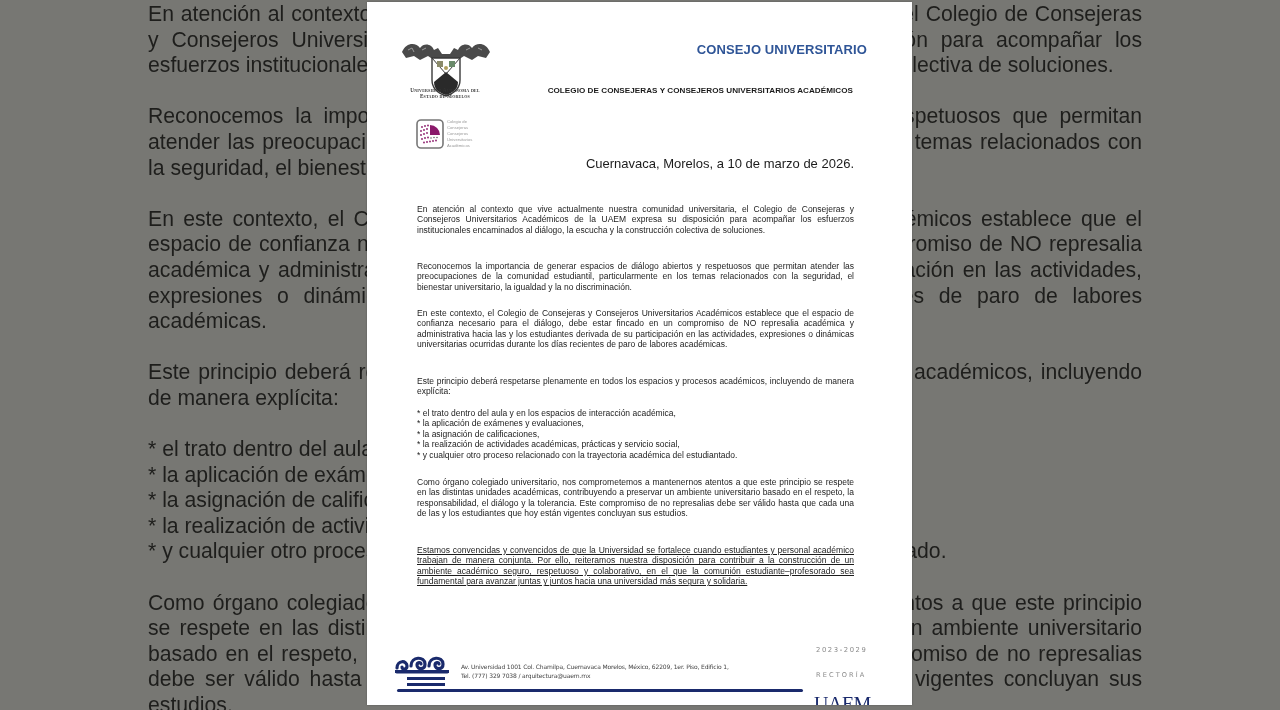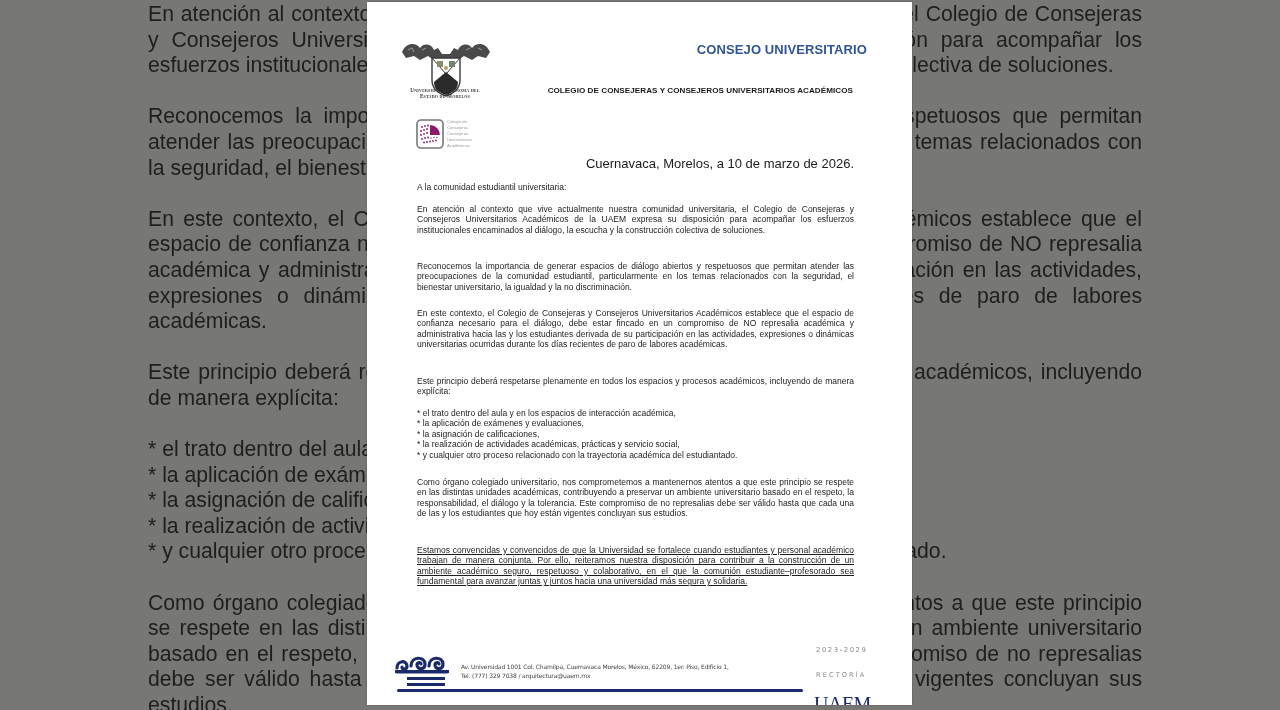--- a/index.html
+++ b/index.html
@@ -154,21 +154,20 @@
     <div>Consejeras</div>
     <div>Consejeros</div>
     <div>Universitarios</div>
     <div>Académicos</div>
   </div>
 
   <div class="hdr-right-1">CONSEJO UNIVERSITARIO</div>
   <div class="hdr-right-2">COLEGIO DE CONSEJERAS Y CONSEJEROS UNIVERSITARIOS ACADÉMICOS</div>
 
   <div class="date">Cuernavaca, Morelos, a 10 de marzo de 2026.</div>
-  <div class="body-text greeting">A la comunidad estudiantil universitaria:</div>
   <div class="body-text p1">En atención al contexto que vive actualmente nuestra comunidad universitaria, el Colegio de Consejeras y Consejeros Universitarios Académicos de la UAEM expresa su disposición para acompañar los esfuerzos institucionales encaminados al diálogo, la escucha y la construcción colectiva de soluciones.</div>
   <div class="body-text p2">Reconocemos la importancia de generar espacios de diálogo abiertos y respetuosos que permitan atender las preocupaciones de la comunidad estudiantil, particularmente en los temas relacionados con la seguridad, el bienestar universitario, la igualdad y la no discriminación.</div>
   <div class="body-text p3">En este contexto, el Colegio de Consejeras y Consejeros Universitarios Académicos establece que el espacio de confianza necesario para  el diálogo, debe estar fincado en un compromiso de NO represalia  académica  y administrativa hacia las y los estudiantes derivada de su participación en las actividades, expresiones o dinámicas universitarias ocurridas durante los días recientes de paro de labores académicas.</div>
   <div class="body-text p4">Este principio deberá respetarse plenamente en todos los espacios y procesos académicos, incluyendo de manera explícita:</div>
 
   <div class="list">
     <div>* el trato dentro del aula y en los espacios de interacción académica,</div>
     <div>* la aplicación de exámenes y evaluaciones,</div>
     <div>* la asignación de calificaciones,</div>
     <div>* la realización de actividades académicas, prácticas y servicio social,</div>

